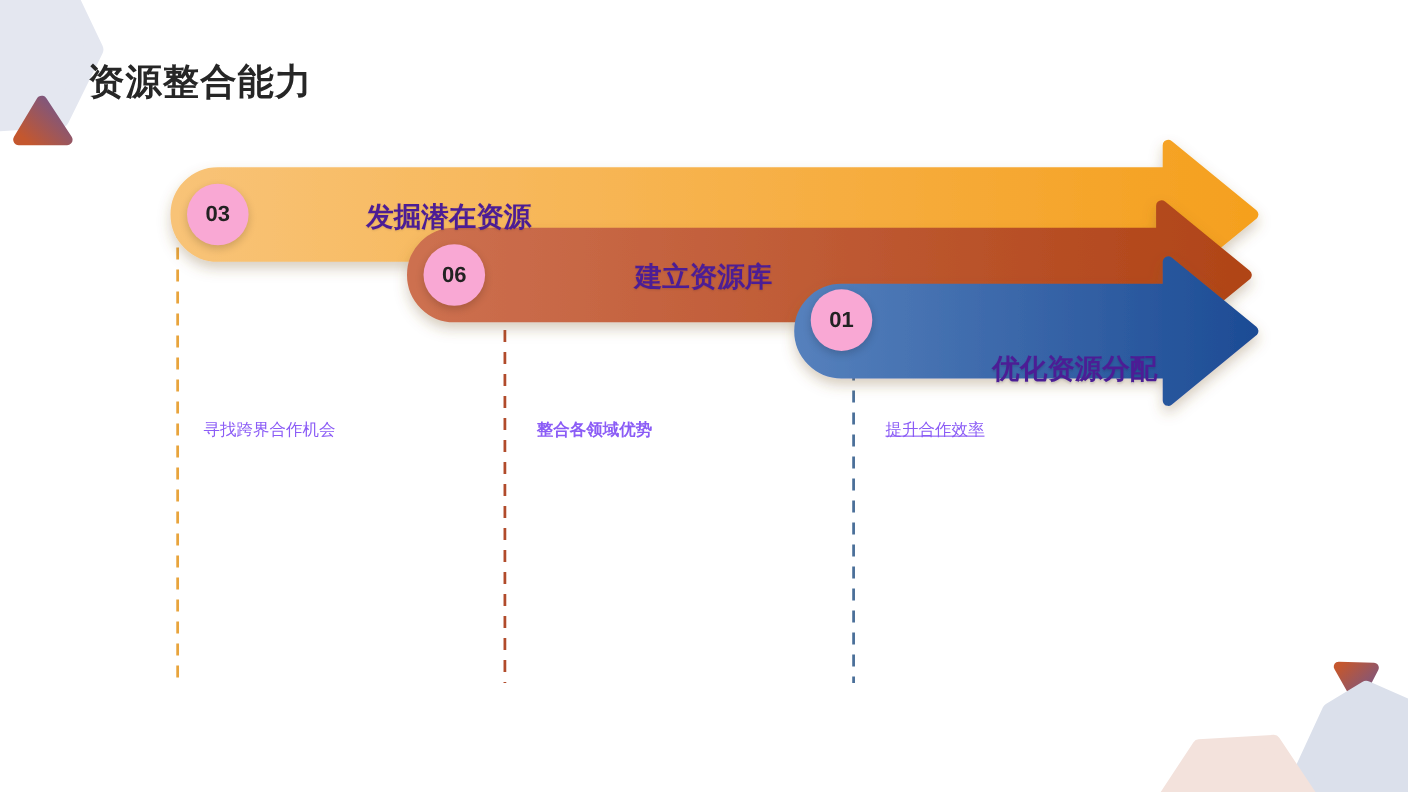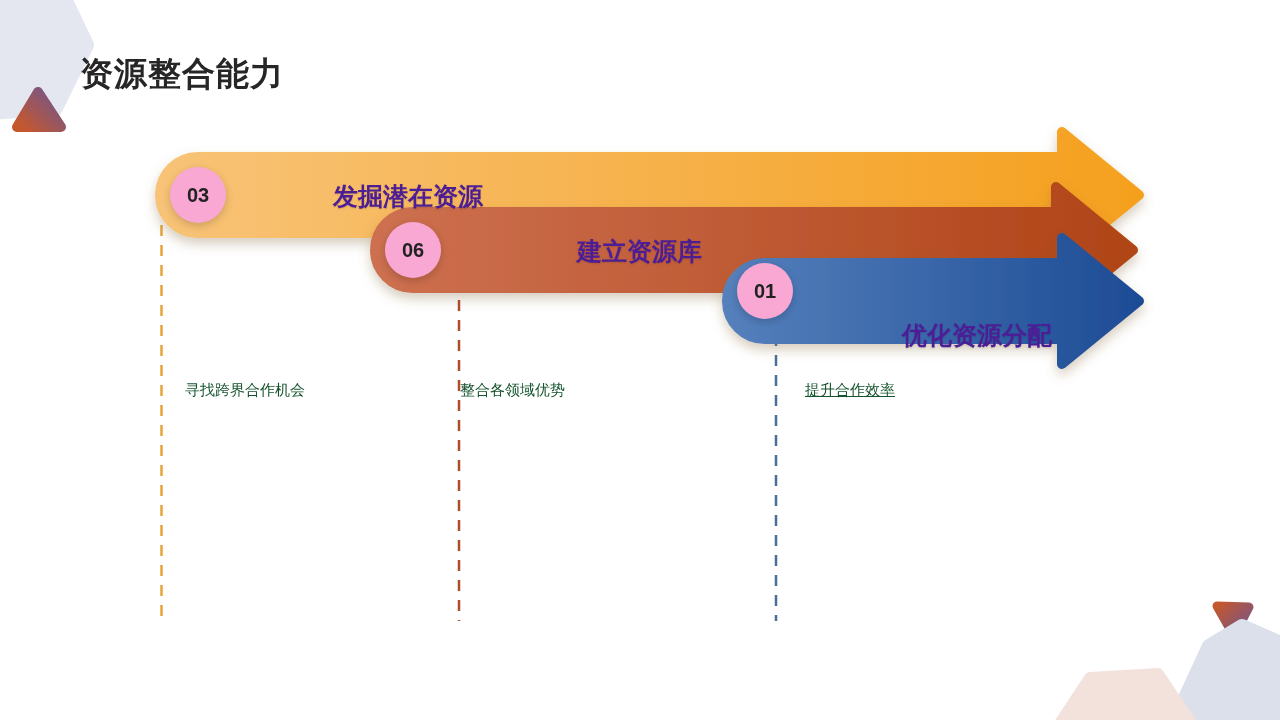--- a/index.html
+++ b/index.html
@@ -34,24 +34,24 @@
     font-size:25px; font-weight:bold; color:#4c1d95;
     text-shadow:0 1px 2px rgba(0,0,0,0.12);
     white-space:nowrap;
   }
   .arrow-label-1 { left:263px; top:180px; }
   .arrow-label-2 { left:482px; top:235px; }
   .arrow-label-3 { left:832px; top:300px;margin-top:19px; }
 
   .note {
     position:absolute; top:381px;
-    font-size:15px; color:#14532d; white-space:nowrap;
+    font-size:15px; color:#8b5cf6; white-space:nowrap;
   }
   .note-1 { left:185px; }
-  .note-2 { left:460px; }
+  .note-2 { left:488px;font-weight:bold; }
   .note-3 { left:805px;text-decoration:underline; }
 </style>
 </head>
 <body>
 
 <div class="slide">
 
   <svg class="bg" viewBox="0 0 1280 720">
     <defs>
       <linearGradient id="grad1" x1="0" y1="0" x2="1" y2="0">

